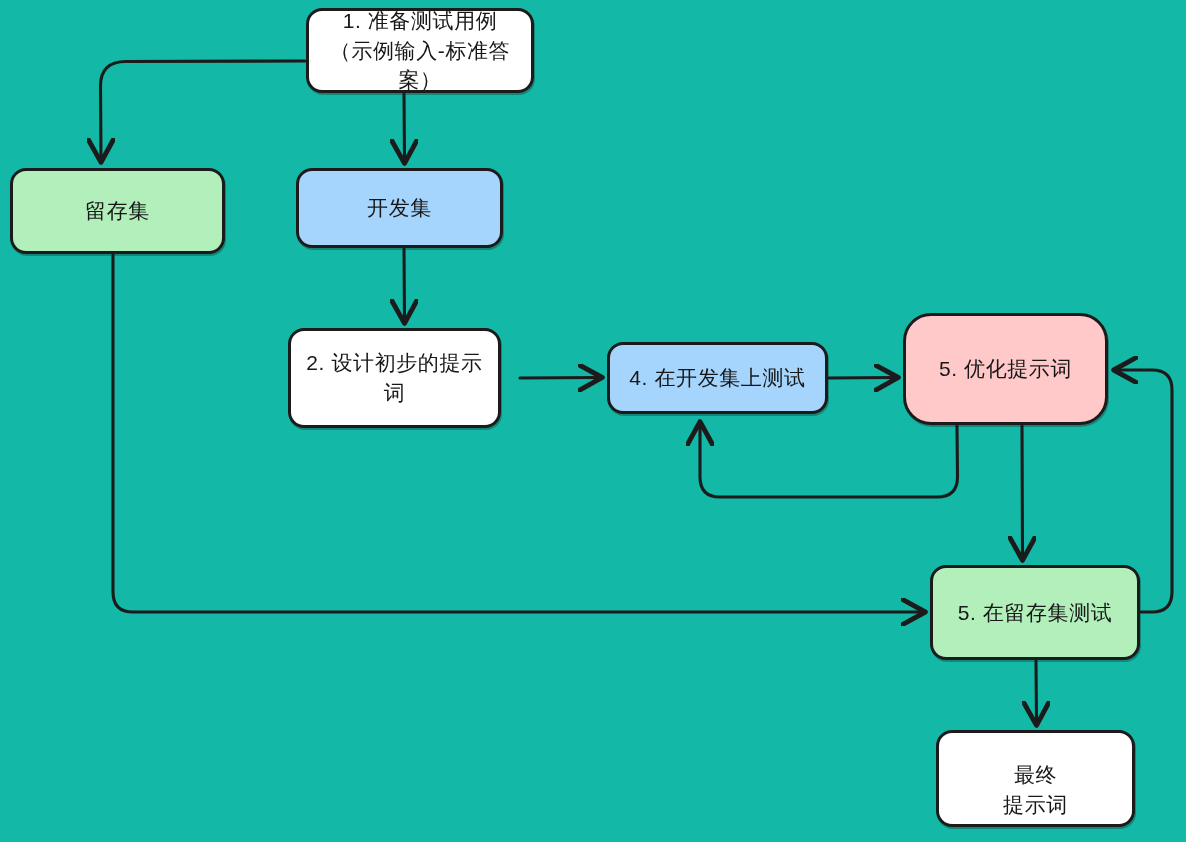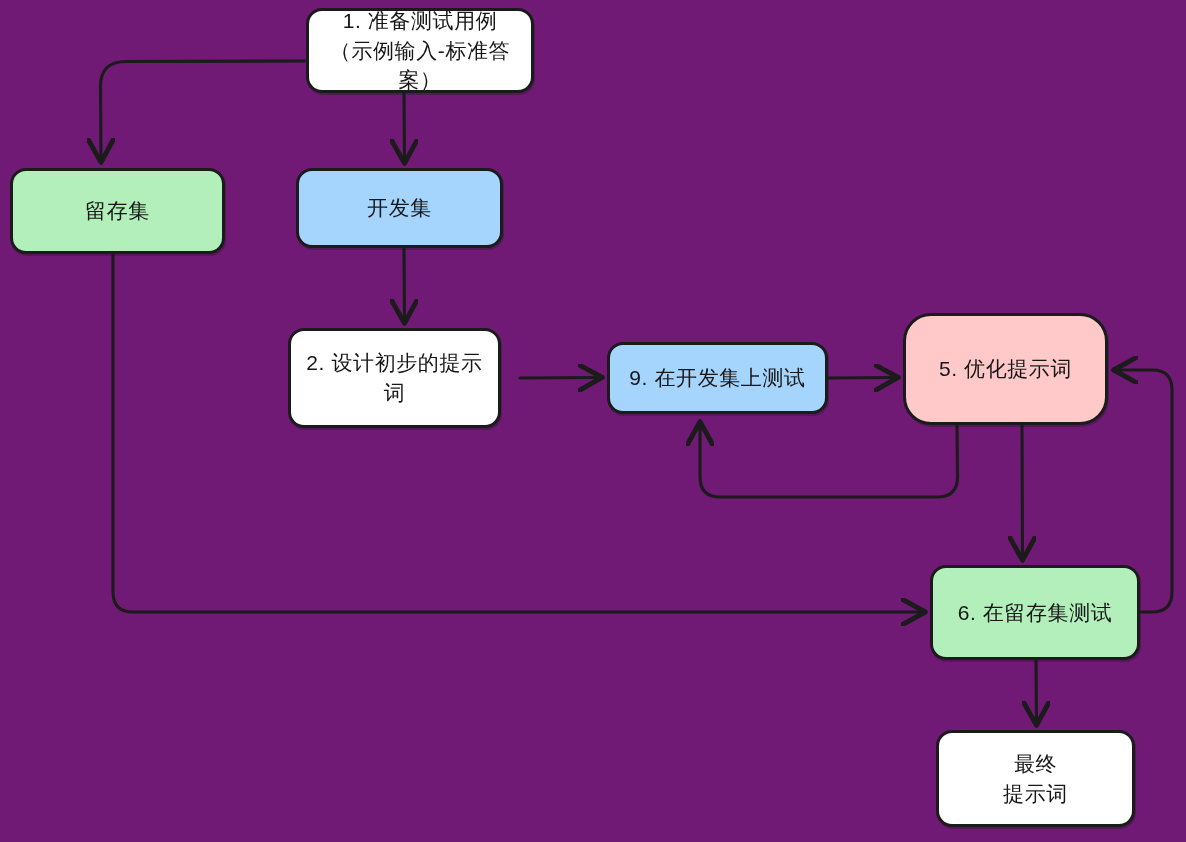--- a/index.html
+++ b/index.html
@@ -54,26 +54,26 @@
   .fill-pink   { background: #ffc9c9; border-radius: 28px; }
 
   
   #node-prepare   { left: 306px; top: 8px;   width: 228px; height: 85px;  }
   #node-holdout   { left: 10px;  top: 168px; width: 215px; height: 86px;  }
   #node-dev       { left: 296px; top: 168px; width: 207px; height: 80px;  }
   #node-draft     { left: 288px; top: 328px; width: 213px; height: 100px; }
   #node-test-dev  { left: 607px; top: 342px; width: 221px; height: 72px;  }
   #node-optimize  { left: 903px; top: 313px; width: 205px; height: 112px; }
   #node-test-hold { left: 930px; top: 565px; width: 210px; height: 95px;  }
-  #node-final     { left: 936px; top: 730px; width: 199px; height: 97px;  }
+  #node-final     { left: 936px; top: 730px; width: 199px; height: 97px; align-items: flex-end;  }
 </style>
 </head>
 <body style="background: rgb(255, 255, 255);">
 
-<div id="canvas" style="background: #701a75;">
+<div id="canvas" style="background: #14b8a6;">
 
   <svg id="edges" viewBox="0 0 1186 842" width="1186" height="842" xmlns="http://www.w3.org/2000/svg">
     <defs>
       <marker id="ah" viewBox="0 0 12 12" refX="9.4" refY="6" markerWidth="9" markerHeight="9" orient="auto-start-reverse" markerUnits="strokeWidth">
         <path d="M 0.6 0.6 L 10.4 6 L 0.6 11.4" fill="none" stroke="#1b1b1b" stroke-width="2.1" stroke-linecap="round" stroke-linejoin="round"></path>
       </marker>
     </defs>
 
     <g fill="none" stroke="#1b1b1b" stroke-width="3.1" stroke-linecap="round" stroke-linejoin="round">
 
@@ -112,29 +112,29 @@
 
   <div class="node fill-green" id="node-holdout" style="background: rgb(178, 239, 187);">
     <span class="node-label">留存集</span>
   </div>
 
   <div class="node fill-white" id="node-draft" style="background: rgb(255, 255, 255);">
     <span class="node-label">2. 设计初步的提示词</span>
   </div>
 
   <div class="node fill-blue" id="node-test-dev" style="background: rgb(165, 212, 253);">
-    <span class="node-label">9. 在开发集上测试</span>
+    <span class="node-label">4. 在开发集上测试</span>
   </div>
 
   <div class="node fill-pink" id="node-optimize" style="background: rgb(255, 201, 201);">
     <span class="node-label">5. 优化提示词</span>
   </div>
 
   <div class="node fill-green" id="node-test-hold" style="background: rgb(178, 239, 187);">
-    <span class="node-label">6. 在留存集测试</span>
+    <span class="node-label">5. 在留存集测试</span>
   </div>
 
   <div class="node fill-white" id="node-final" style="background: rgb(255, 255, 255);">
     <span class="node-label">最终
 提示词</span>
   </div>
 
 </div>
 
 </body></html>

